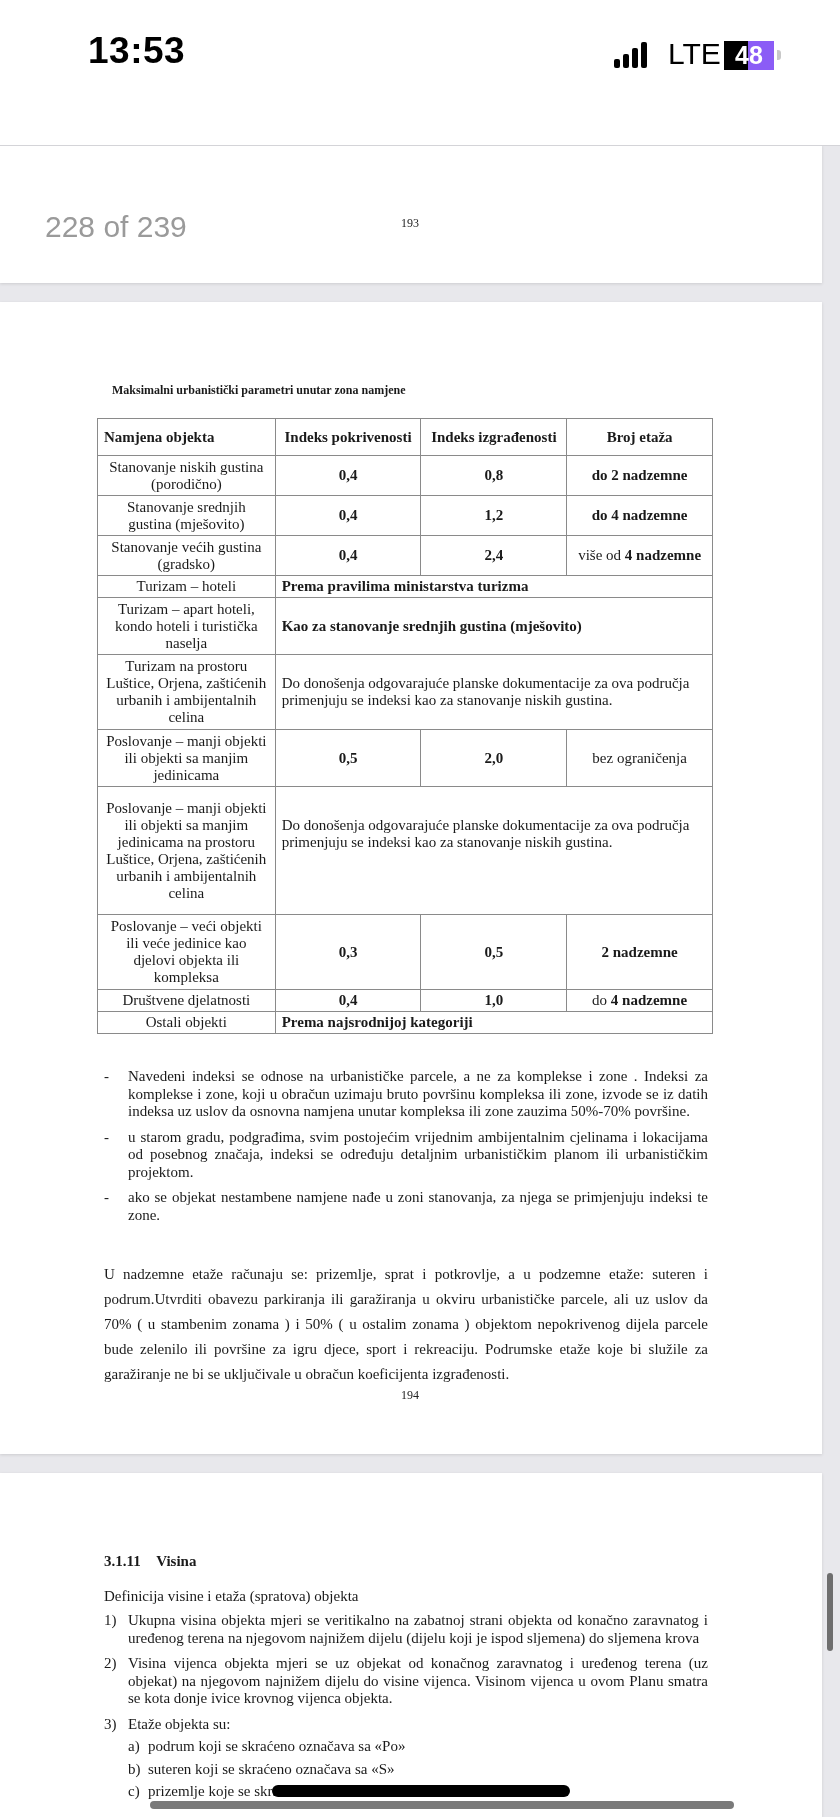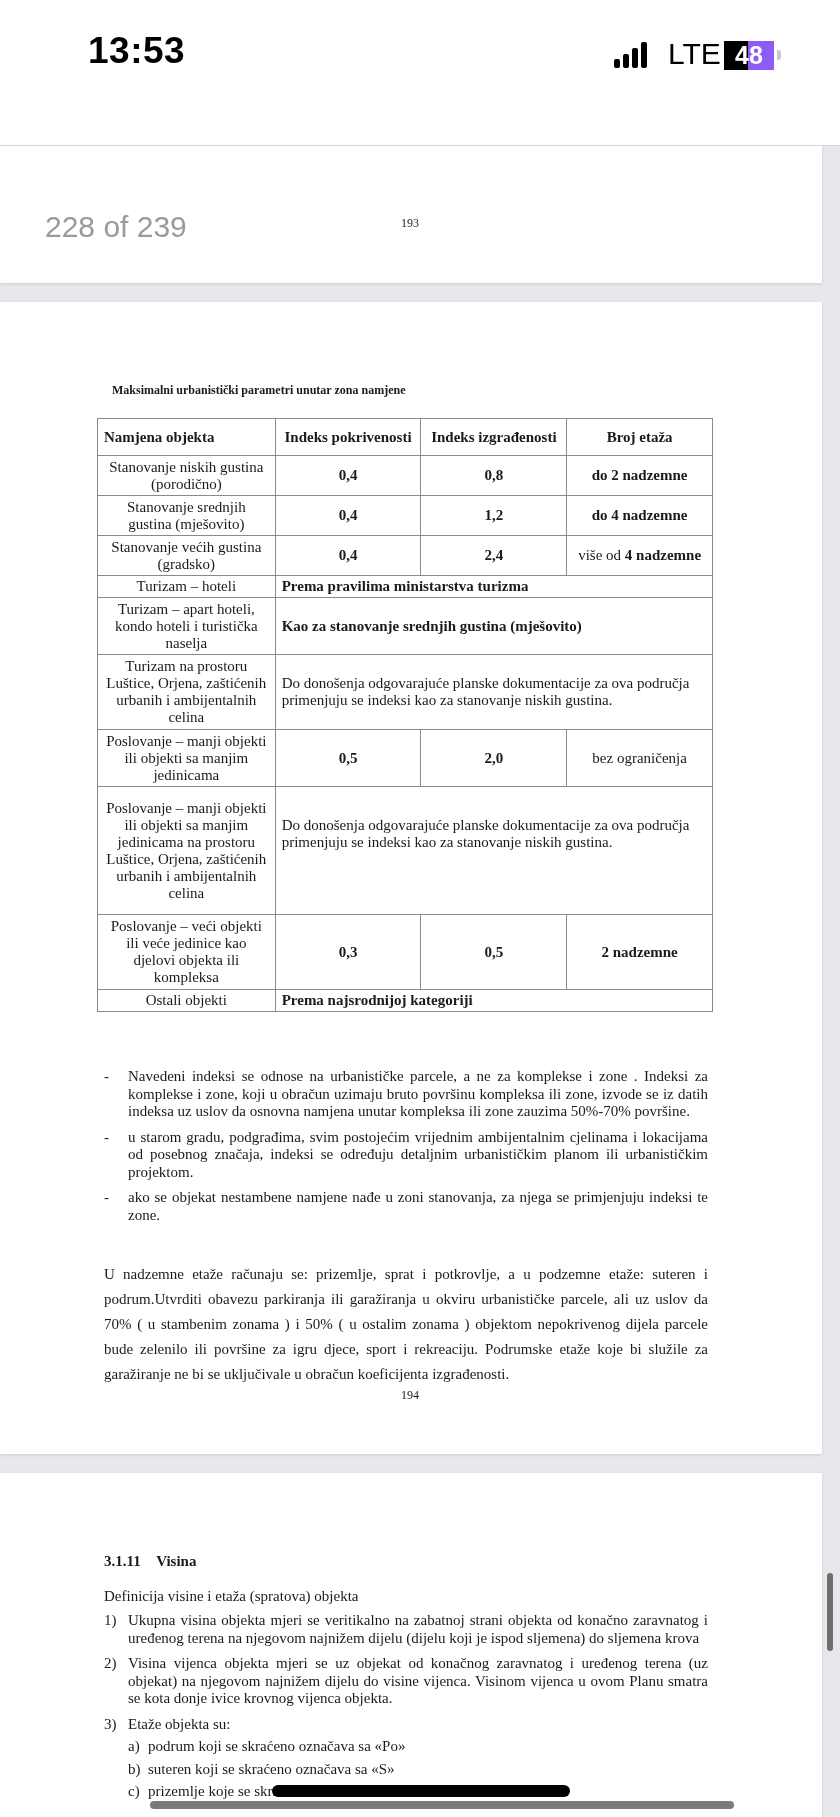--- a/index.html
+++ b/index.html
@@ -130,20 +130,26 @@
       <td class="name">Poslovanje – manji objekti ili objekti sa manjim jedinicama na prostoru Luštice, Orjena, zaštićenih urbanih i ambijentalnih celina</td>
       <td class="span" colspan="3" style="vertical-align:top; padding-top:30px">Do donošenja odgovarajuće planske dokumentacije za ova područja primenjuju se indeksi kao za stanovanje niskih gustina.</td>
     </tr>
     <tr style="height:75px">
       <td class="name">Poslovanje – veći objekti ili veće jedinice kao djelovi objekta ili kompleksa</td>
       <td class="num">0,3</td>
       <td class="num">0,5</td>
       <td class="floors b">2 nadzemne</td>
     </tr>
     <tr style="height:22px">
+      <td class="name">Društvene djelatnosti</td>
+      <td class="num">0,4</td>
+      <td class="num">1,0</td>
+      <td class="floors"><span>do</span> <span class="b">4 nadzemne</span></td>
+    </tr>
+    <tr style="height:22px">
       <td class="name">Ostali objekti</td>
       <td class="span b" colspan="3">Prema najsrodnijoj kategoriji</td>
     </tr>
   </tbody>
 </table>
 
 <div class="bullets">
   <div class="bullet">
     <span class="dash">-</span>
     <span>Navedeni indeksi se odnose na urbanističke parcele,  a ne za komplekse i zone . Indeksi za komplekse i zone, koji u obračun uzimaju bruto površinu kompleksa ili zone, izvode se iz datih indeksa uz uslov da osnovna namjena unutar kompleksa ili zone zauzima 50%-70% površine.</span>

